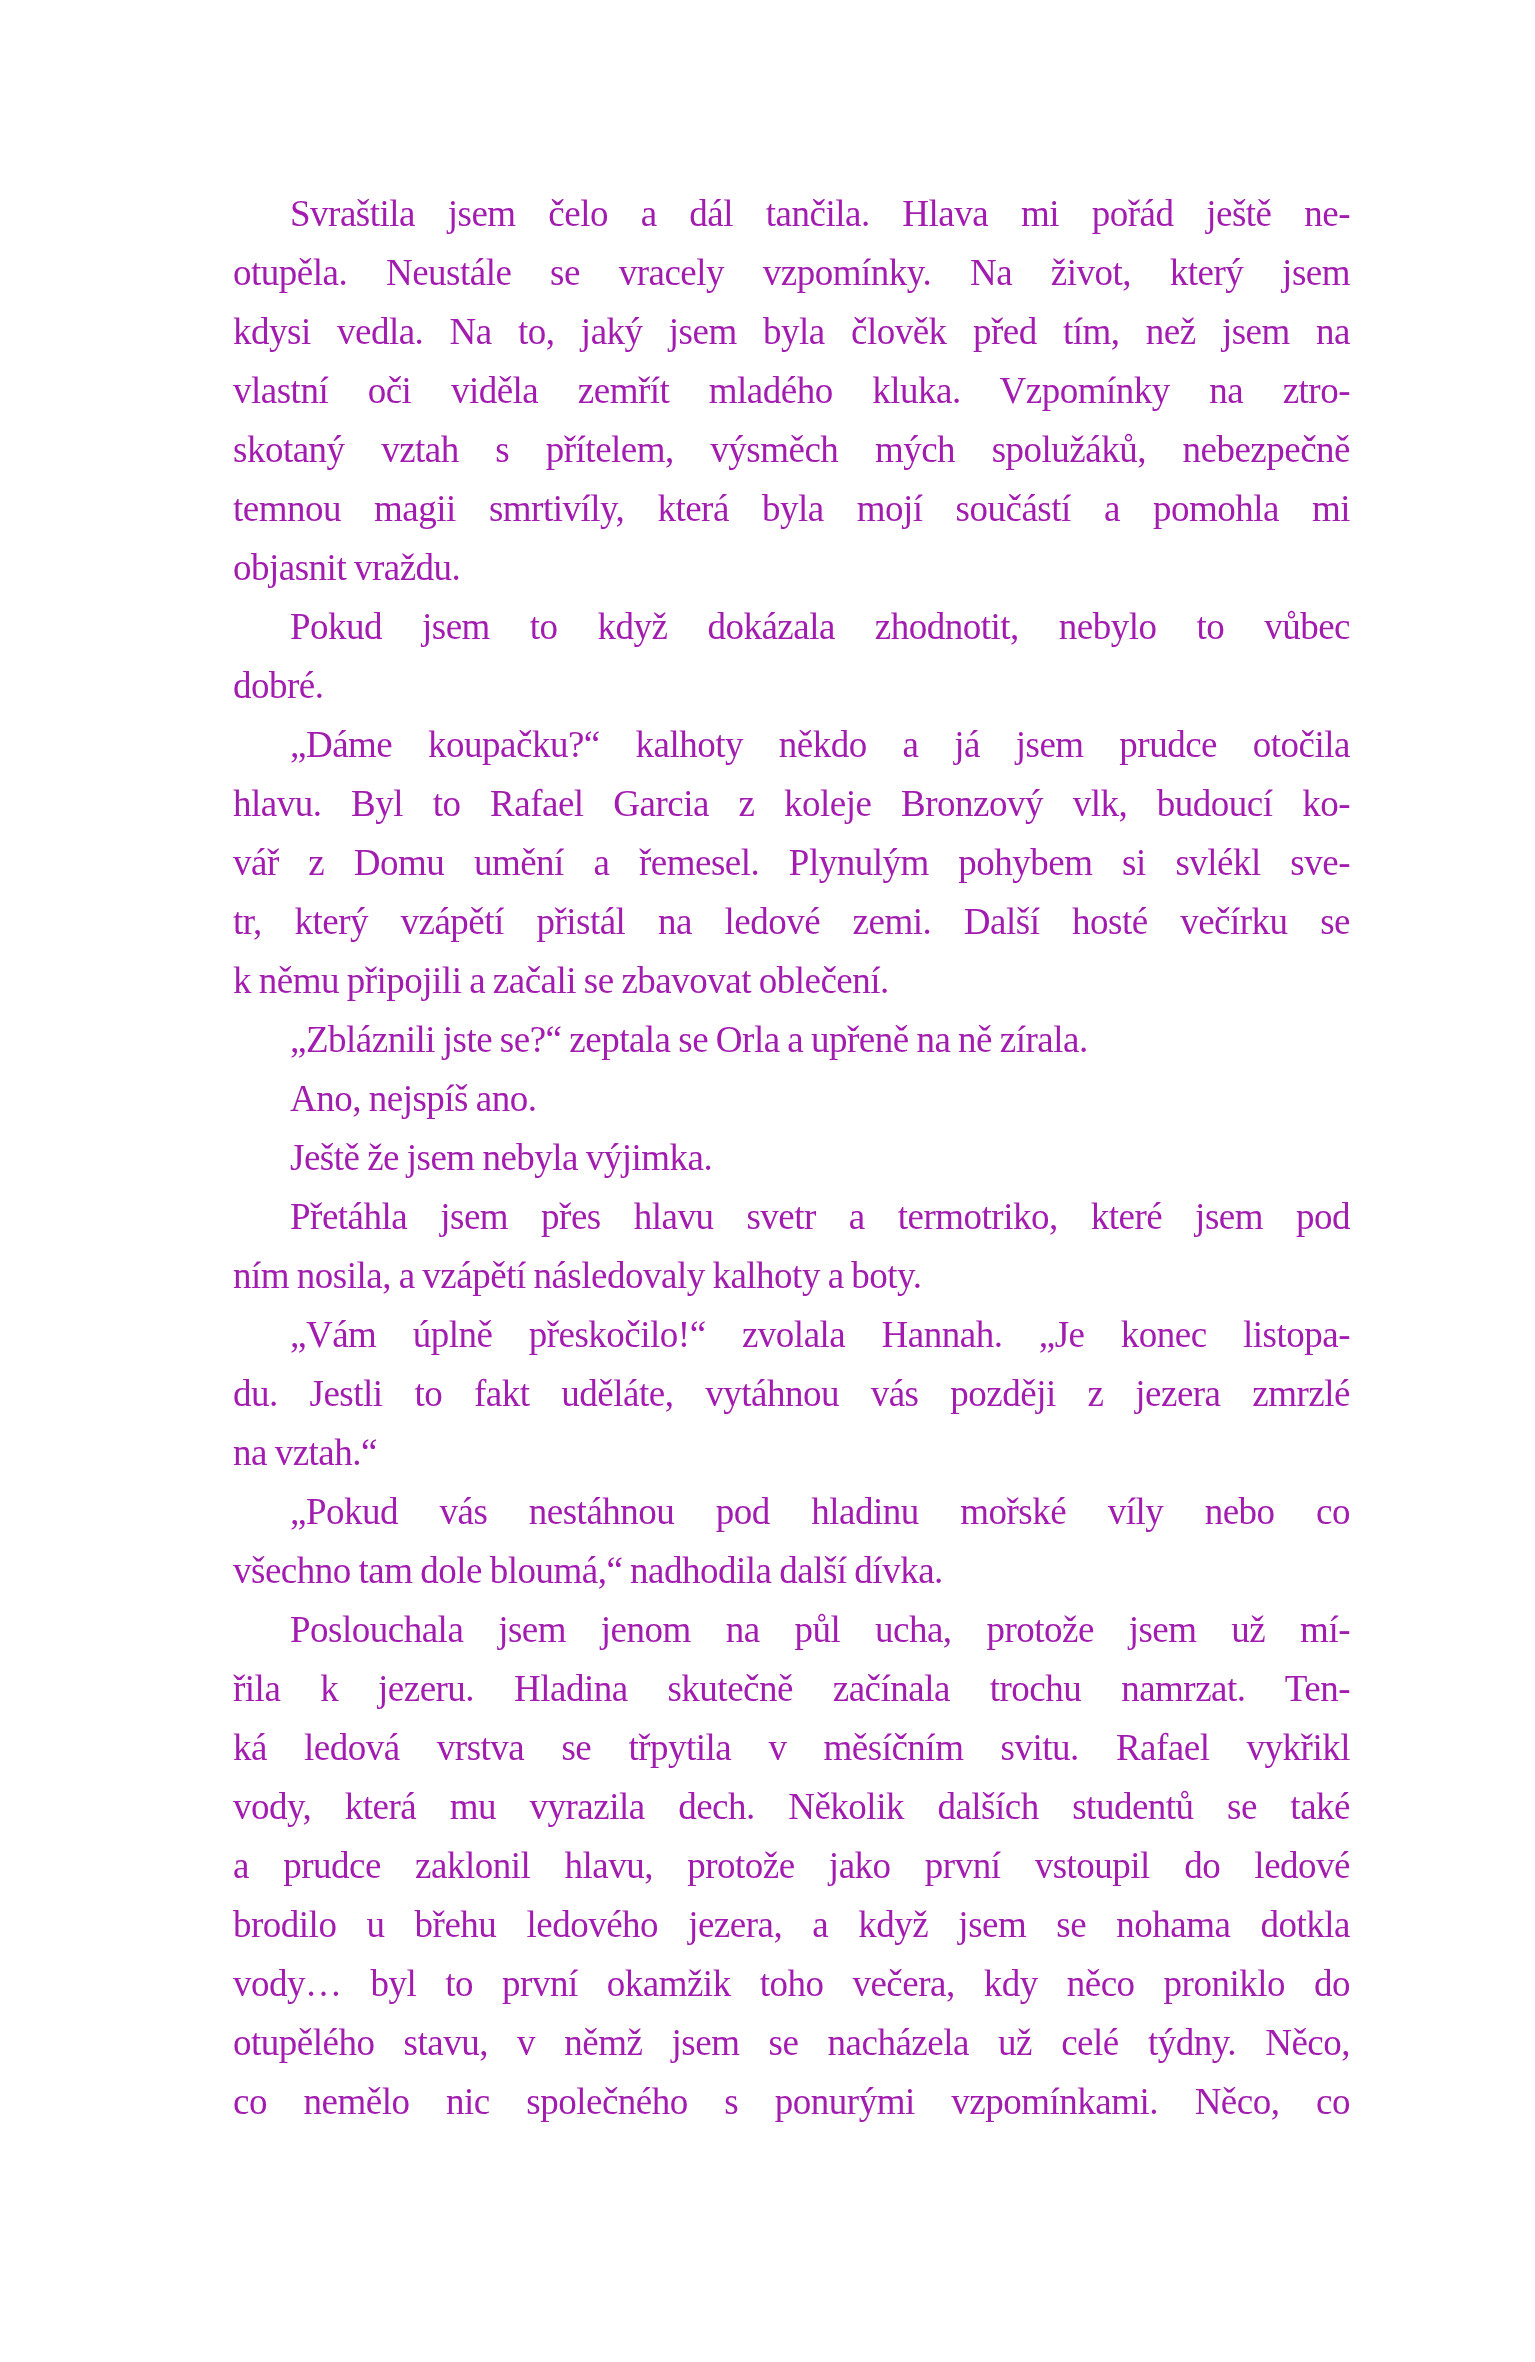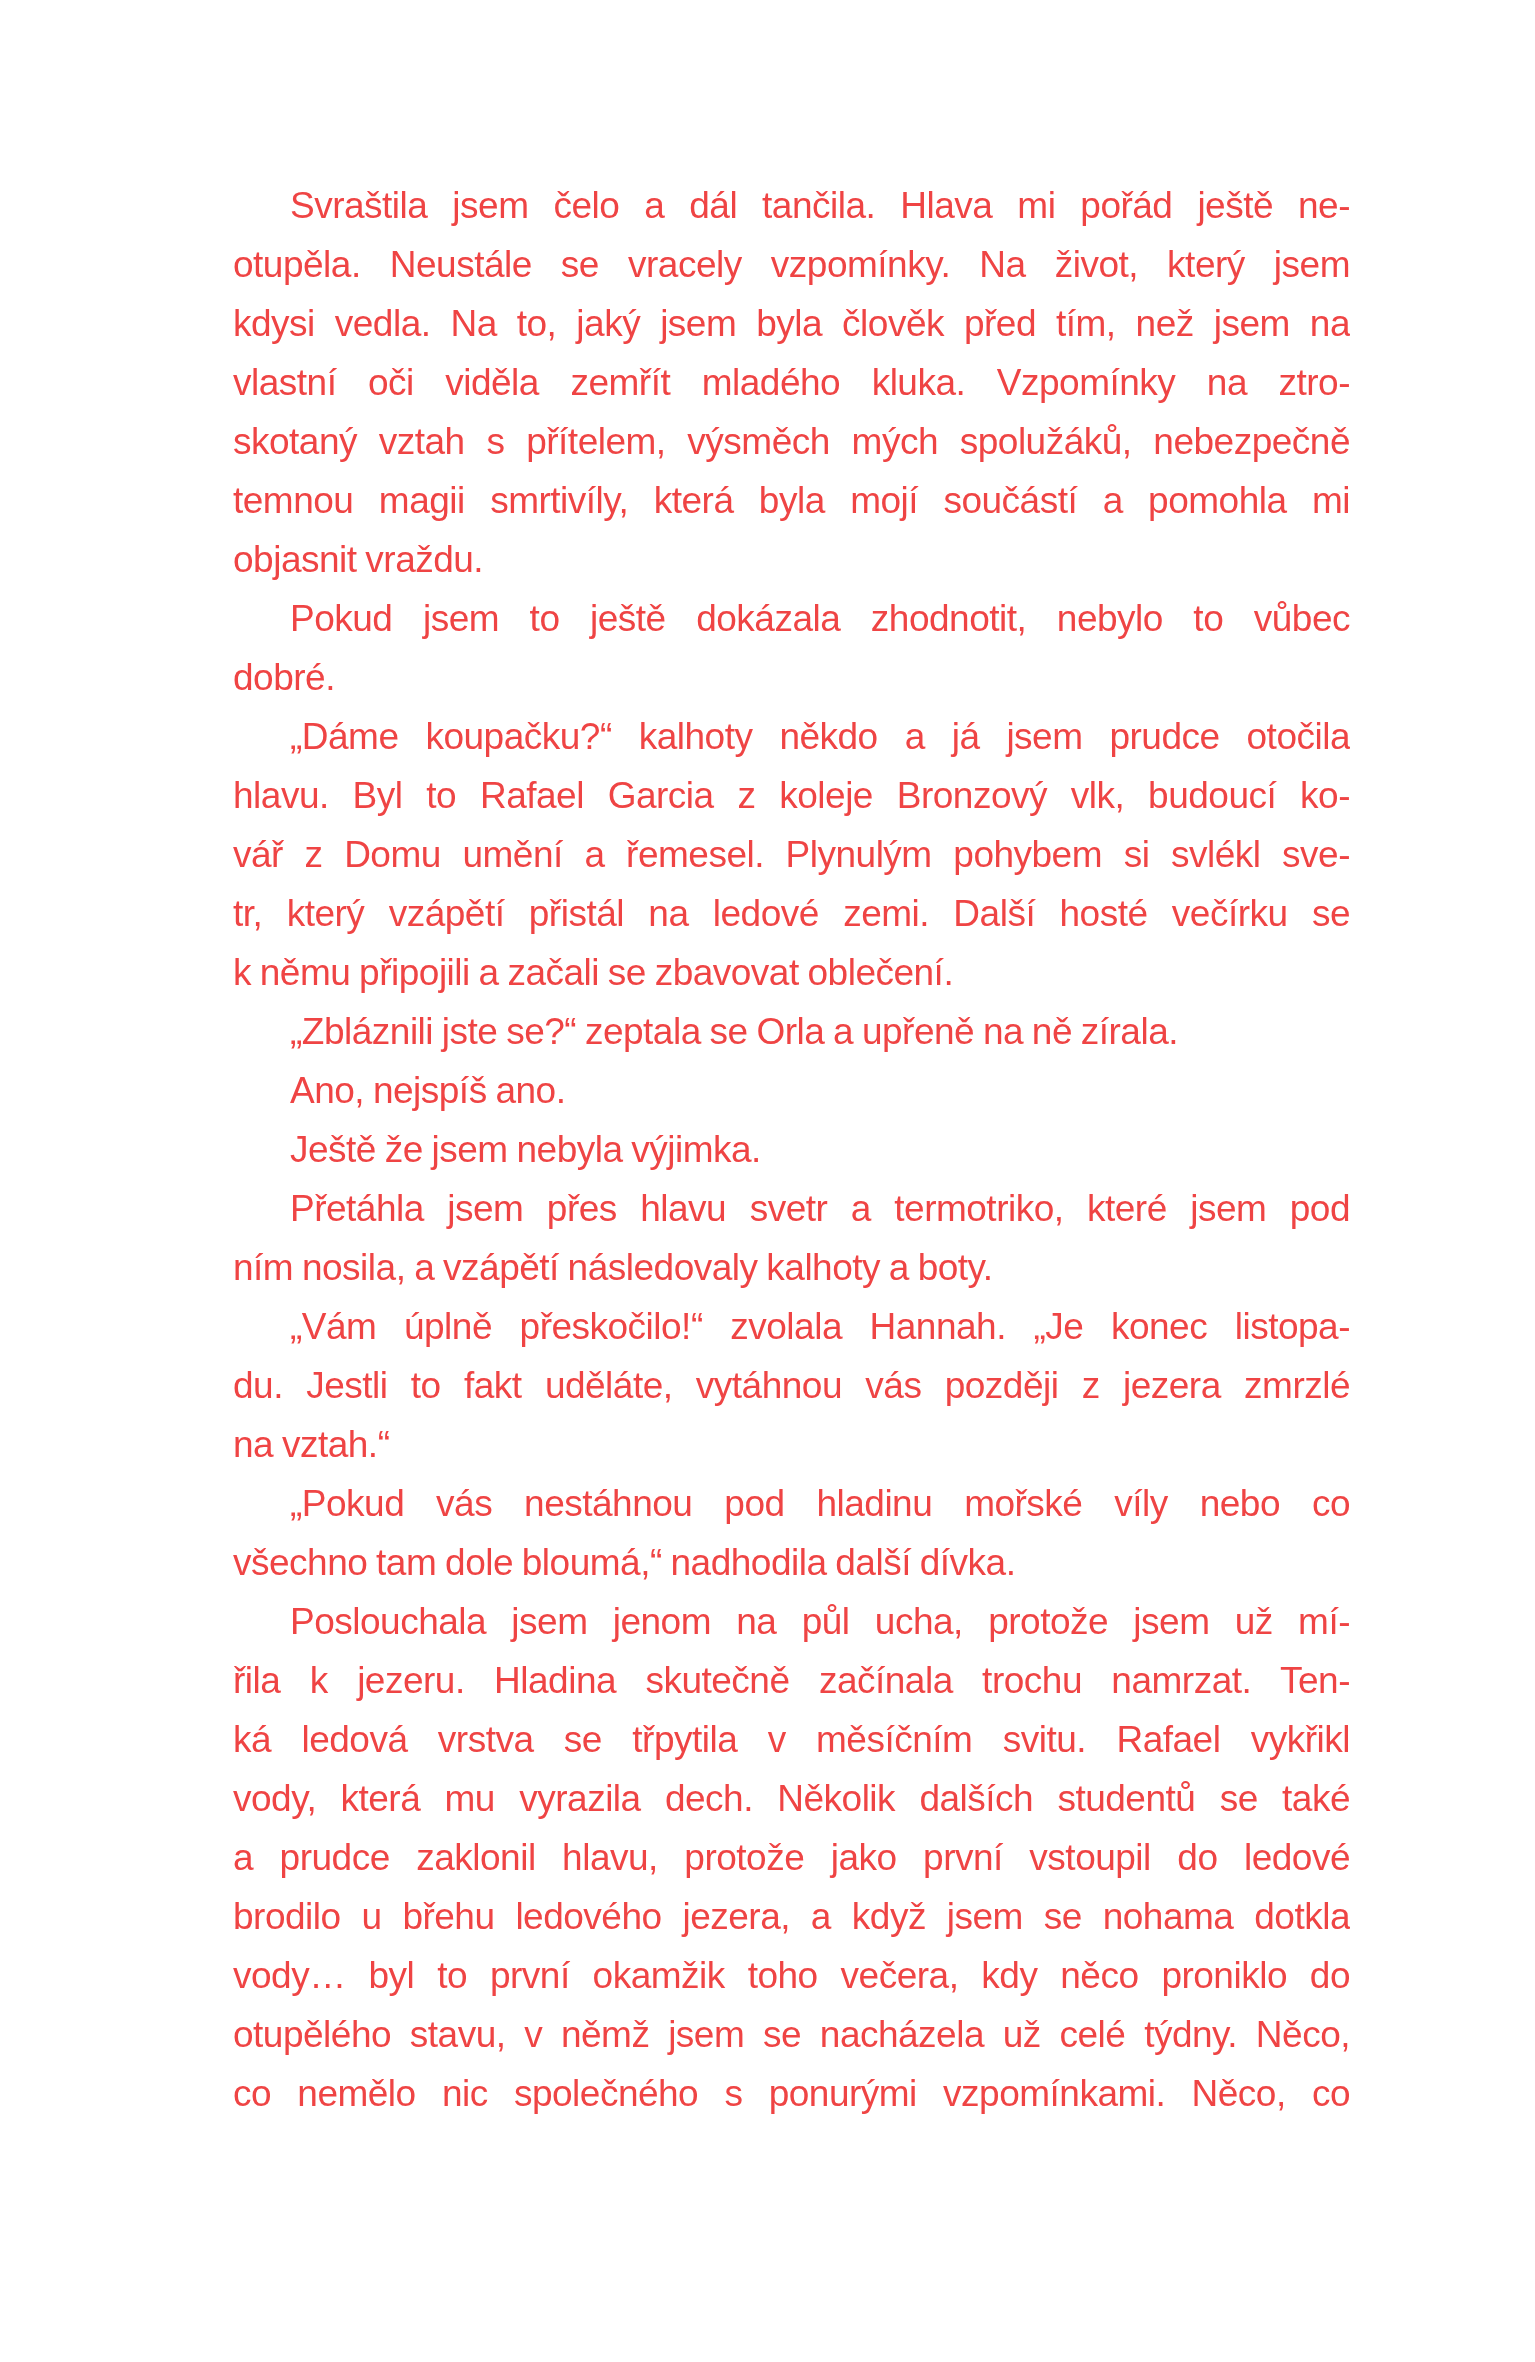--- a/index.html
+++ b/index.html
@@ -10,28 +10,28 @@
   .page {
     position: relative;
     width: 1535px;
     height: 2362px;
     background: #ffffff;
     overflow: hidden;
   }
   .textblock {
     position: absolute;
     left: 233px;
-    top: 176px;
+    top: 184px;
     width: 1117px;
-    font-family: Liberation Sans, sans-serif;
+    font-family: Liberation Serif, serif;
     font-size: 37px;
     line-height: 59px;
     letter-spacing: -0.5px;
     word-spacing: -1px;
-    color: #ef4444;
+    color: #a21caf;
   }
   .para { margin: 0; padding: 0; }
   .line {
     height: 59px;
     overflow: hidden;
     text-align: left;
   }
   .line.j {
     text-align: justify;
     text-align-last: justify;
@@ -50,21 +50,21 @@
       <div class="line j i">Svraštila jsem čelo a dál tančila. Hlava mi pořád ještě ne-</div>
       <div class="line j">otupěla. Neustále se vracely vzpomínky. Na život, který jsem</div>
       <div class="line j">kdysi vedla. Na to, jaký jsem byla člověk před tím, než jsem na</div>
       <div class="line j">vlastní oči viděla zemřít mladého kluka. Vzpomínky na ztro-</div>
       <div class="line j">skotaný vztah s přítelem, výsměch mých spolužáků, nebezpečně</div>
       <div class="line j">temnou magii smrtivíly, která byla mojí součástí a pomohla mi</div>
       <div class="line">objasnit vraždu.</div>
     </div>
 
     <div class="para">
-      <div class="line j i">Pokud jsem to ještě dokázala zhodnotit, nebylo to vůbec</div>
+      <div class="line j i">Pokud jsem to když dokázala zhodnotit, nebylo to vůbec</div>
       <div class="line">dobré.</div>
     </div>
 
     <div class="para">
       <div class="line j i">„Dáme koupačku?“ kalhoty někdo a já jsem prudce otočila</div>
       <div class="line j">hlavu. Byl to Rafael Garcia z koleje Bronzový vlk, budoucí ko-</div>
       <div class="line j">vář z Domu umění a řemesel. Plynulým pohybem si svlékl sve-</div>
       <div class="line j">tr, který vzápětí přistál na ledové zemi. Další hosté večírku se</div>
       <div class="line">k němu připojili a začali se zbavovat oblečení.</div>
     </div>

